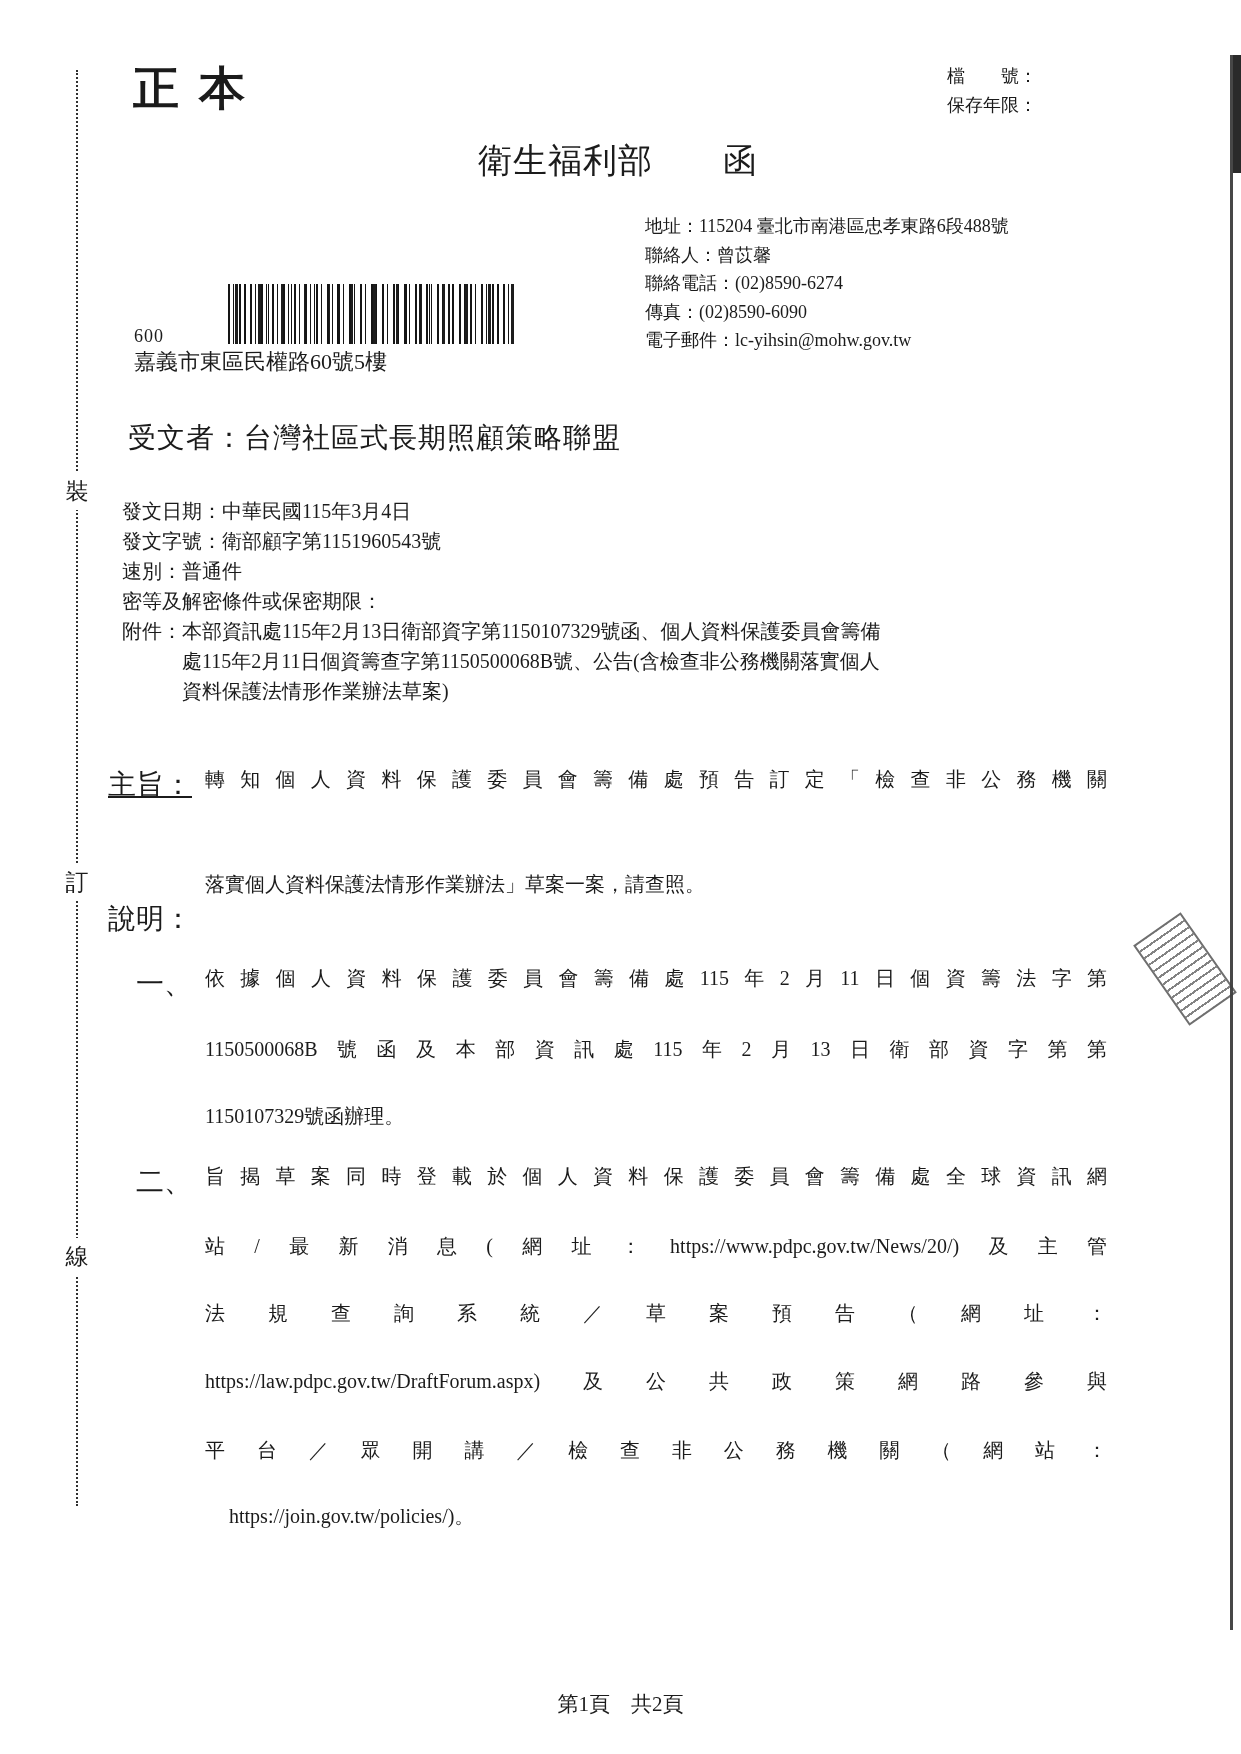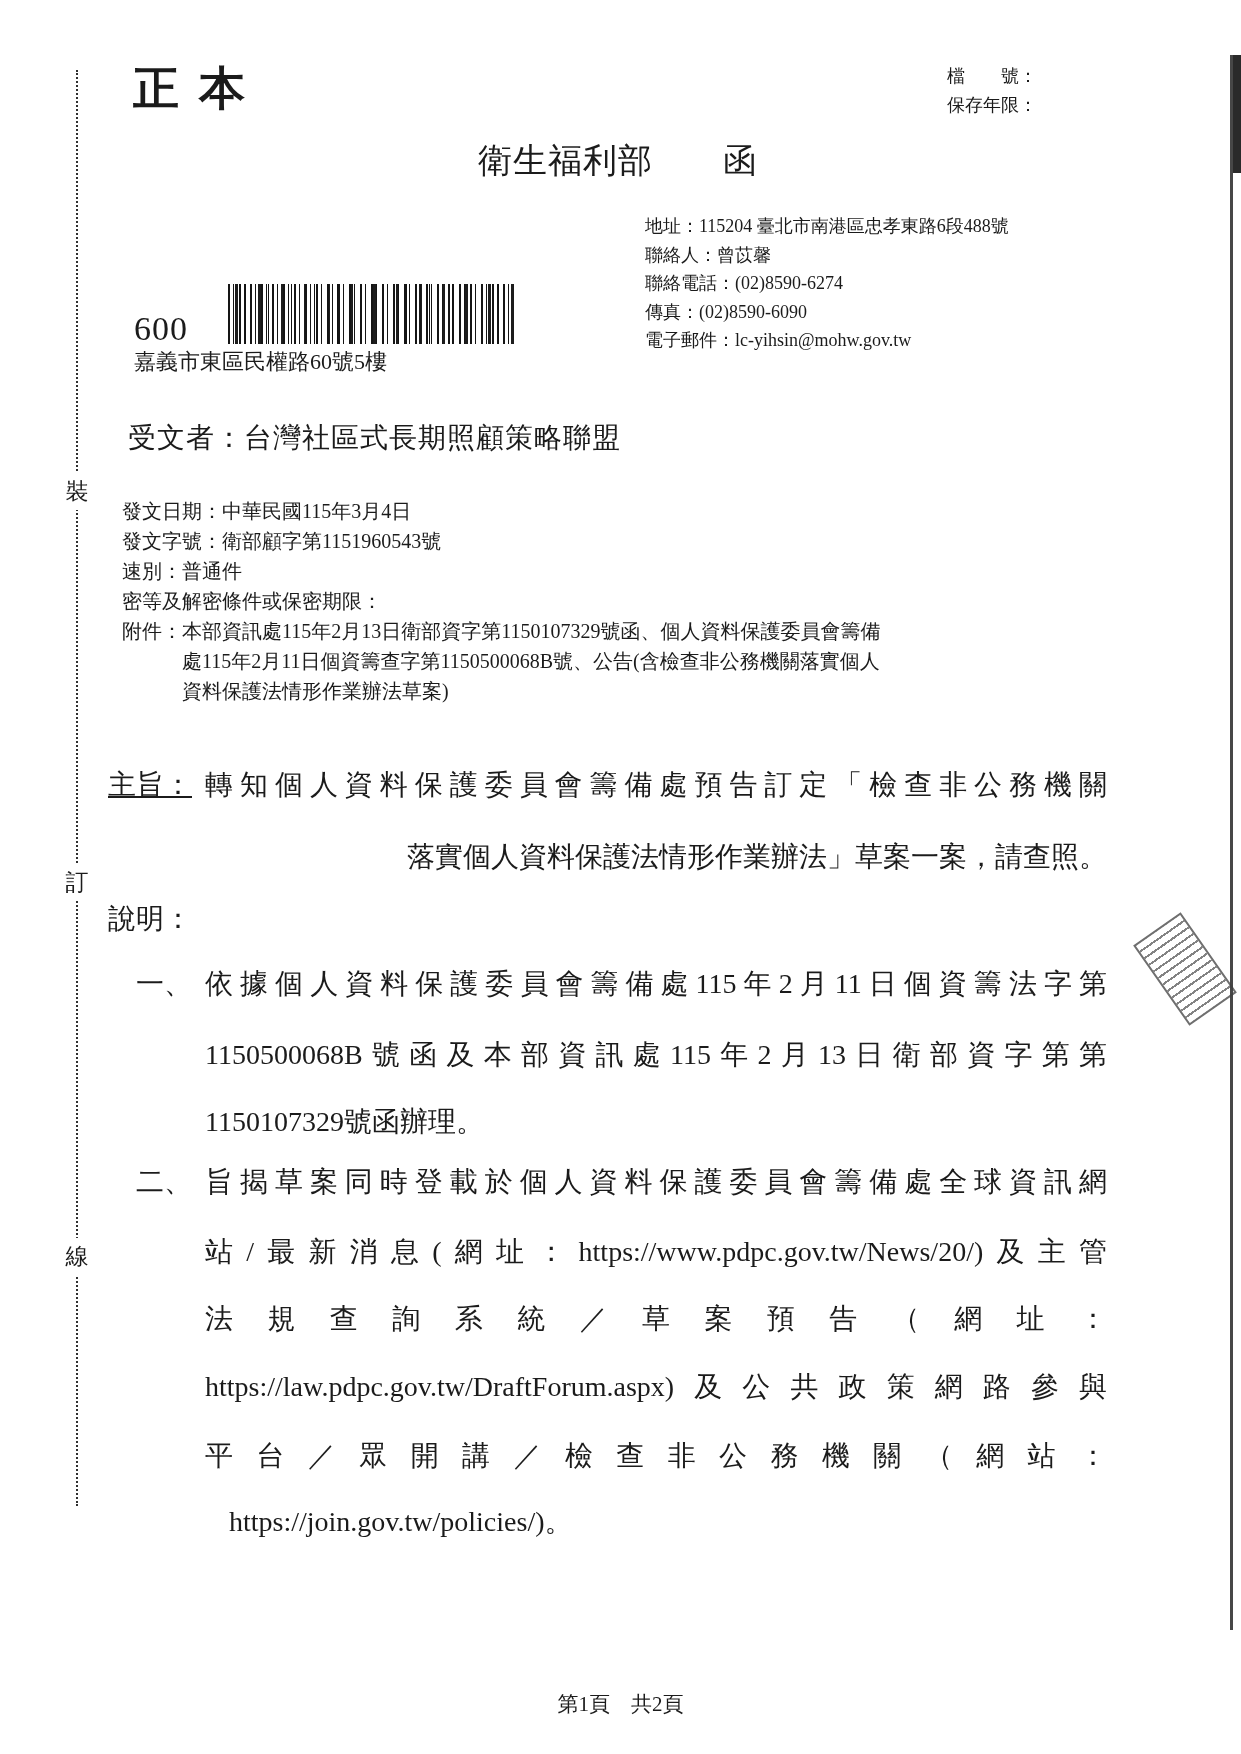--- a/index.html
+++ b/index.html
@@ -8,36 +8,36 @@
     font-family:"Liberation Serif","DejaVu Serif",serif;color:#1b1b1b;
     overflow:hidden;margin:0 auto;
   }
   .abs{position:absolute;white-space:nowrap;}
   
   .copy-label{left:133px;top:58px;font-size:46px;font-weight:bold;letter-spacing:20px;}
   .file-block{left:920px;top:62px;font-size:18px;line-height:29px;margin-left:27px;}
   .doc-title{left:478px;top:138px;font-size:34px;letter-spacing:1px;}
   .sender-block{left:645px;top:212px;font-size:18px;line-height:28.5px;}
   
-  .zipcode{left:134px;top:310px;font-size:34px;letter-spacing:1px;}
+  .zipcode{left:134px;top:326px;font-size:18px;letter-spacing:1px;}
   .barcode{
     left:228px;top:284px;width:286px;height:60px;background-color:#fff;
     background-image:
       repeating-linear-gradient(90deg,#151515 0 2px,rgba(0,0,0,0) 2px 5px,#151515 5px 6px,rgba(0,0,0,0) 6px 11px),
       repeating-linear-gradient(90deg,rgba(0,0,0,0) 0 7px,#1d1d1d 7px 10px,rgba(0,0,0,0) 10px 17px,#111 17px 18px,rgba(0,0,0,0) 18px 23px);
   }
   .mailing-address{left:134px;top:347px;font-size:22px;}
   
   .recipient{left:128px;top:419px;font-size:28px;letter-spacing:1px;}
   .meta-line{left:122px;font-size:20px;}
   .attach-label{left:122px;top:618px;font-size:20px;}
   .attach-line{left:182px;font-size:20px;}
   
   .body-label{font-size:28px;}
-  .body-line{left:205px;width:902px;font-size:28px;}
+  .body-line{left:205px;width:902px;font-size:20px;}
   .j{text-align:justify;text-align-last:justify;white-space:normal;}
   
   .bind-line{left:76px;top:70px;height:1436px;width:0;border-left:2px dotted #2f2f2f;}
   .bind-mark{left:64px;width:26px;text-align:center;font-size:23px;background:#fff;padding:3px 0;}
   
   .edge-line{left:1230px;top:55px;width:3px;height:1575px;background:#474747;}
   .edge-dark{left:1233px;top:55px;width:8px;height:118px;background:#2a2a2a;}
   
   .stamp{
     left:1156px;top:920px;width:54px;height:94px;
@@ -85,21 +85,21 @@
   <div class="abs meta-line" style="top:528px;">發文字號：衛部顧字第1151960543號</div>
   <div class="abs meta-line" style="top:558px;">速別：普通件</div>
   <div class="abs meta-line" style="top:588px;">密等及解密條件或保密期限：</div>
   <div class="abs attach-label">附件：</div>
   <div class="abs attach-line" style="top:618px;">本部資訊處115年2月13日衛部資字第1150107329號函、個人資料保護委員會籌備</div>
   <div class="abs attach-line" style="top:648px;">處115年2月11日個資籌查字第1150500068B號、公告(含檢查非公務機關落實個人</div>
   <div class="abs attach-line" style="top:678px;text-align:center;">資料保護法情形作業辦法草案)</div>
 
   <div class="abs body-label" style="left:108px;top:766px;text-decoration:underline;">主旨：</div>
   <div class="abs body-line j" style="top:766px;">轉知個人資料保護委員會籌備處預告訂定「檢查非公務機關</div>
-  <div class="abs body-line" style="top:838px;text-align:right;">落實個人資料保護法情形作業辦法」草案一案，請查照。</div>
+  <div class="abs body-line" style="top:871px;">落實個人資料保護法情形作業辦法」草案一案，請查照。</div>
 
   <div class="abs body-label" style="left:108px;top:900px;">說明：</div>
 
   <div class="abs body-label" style="left:136px;top:965px;">一、</div>
   <div class="abs body-line j" style="top:965px;">依據個人資料保護委員會籌備處115年2月11日個資籌法字第</div>
   <div class="abs body-line j" style="top:1036px;">1150500068B號函及本部資訊處115年2月13日衛部資字第第</div>
   <div class="abs body-line" style="top:1103px;">1150107329號函辦理。</div>
 
   <div class="abs body-label" style="left:136px;top:1163px;">二、</div>
   <div class="abs body-line j" style="top:1163px;">旨揭草案同時登載於個人資料保護委員會籌備處全球資訊網</div>

